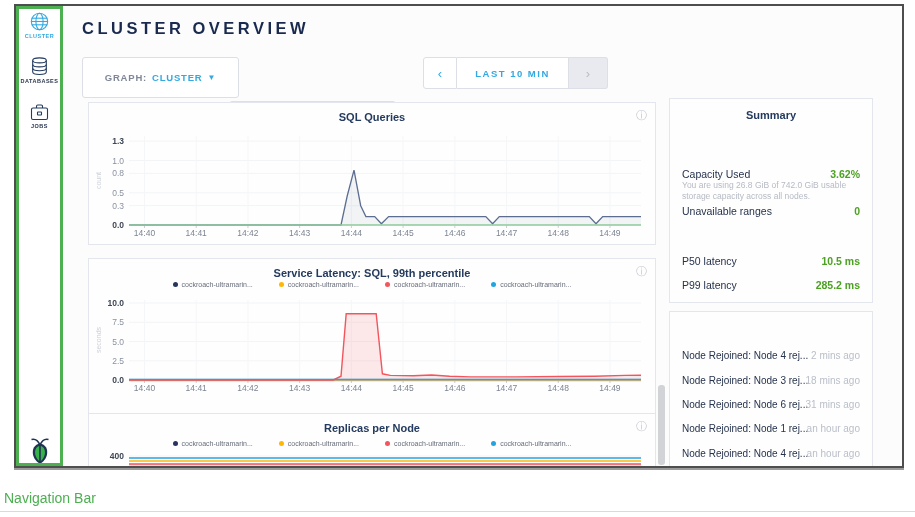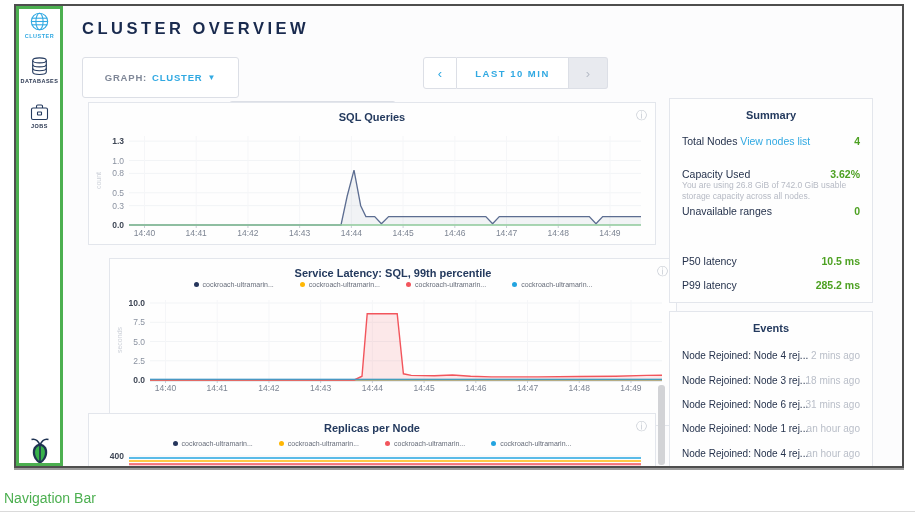--- a/index.html
+++ b/index.html
@@ -176,21 +176,21 @@
           <line x1="520.969696969697" y1="33" x2="520.969696969697" y2="122" stroke="#f5f6f8" stroke-width="1"></line>
           <line x1="520.969696969697" y1="122" x2="520.969696969697" y2="125" stroke="#c9ced5" stroke-width="1"></line>
           <text x="520.969696969697" y="133" text-anchor="middle" font-size="8.5" fill="#7d8593" font-family="Liberation Sans, sans-serif">14:49</text>
           <line x1="40" y1="122" x2="552" y2="122" stroke="#d7dadf" stroke-width="1"></line>
           <path d="M40,122 L40.0,122.0 L252.0,122.0 L258.2,93.0 L265.0,67.2 L271.7,102.7 L276.9,113.6 L285.7,113.6 L292.4,120.7 L299.6,113.6 L396.8,113.6 L403.6,120.7 L410.3,113.6 L500.3,113.6 L507.0,120.7 L513.7,113.6 L552.0,113.6 L552,122 Z" fill="rgba(92,109,145,0.08)" stroke="none"></path>
           <path d="M40.0,122.0 L252.0,122.0 L258.2,93.0 L265.0,67.2 L271.7,102.7 L276.9,113.6 L285.7,113.6 L292.4,120.7 L299.6,113.6 L396.8,113.6 L403.6,120.7 L410.3,113.6 L500.3,113.6 L507.0,120.7 L513.7,113.6 L552.0,113.6 " fill="none" stroke="#5c6d91" stroke-width="1.3"></path>
           <path d="M40.0,122.0 L552.0,122.0 " fill="none" stroke="#94cf9f" stroke-width="1.5"></path>
           <text x="12" y="77.5" text-anchor="middle" font-size="7" fill="#ccd0d8" transform="rotate(-90 12 77.5)" font-family="Liberation Sans, sans-serif">count</text>
         </svg>
       </div>
-  <div class="panel chart-panel" id="chart1" style="top:252px; height:168px;margin-left:21px;">
+  <div class="panel chart-panel" id="chart1" style="top:252px; height:168px;">
         <div class="panel-title">Service Latency: SQL, 99th percentile</div>
         <div class="info-icon">ⓘ</div>
         <div class="legend" style="top: 22px;">
           <div class="legend-item">
             <span class="legend-dot" style="background: rgb(38, 53, 92);"></span>
             <span>cockroach-ultramarin...</span>
           </div>
           <div class="legend-item">
             <span class="legend-dot" style="background: rgb(255, 183, 4);"></span>
             <span>cockroach-ultramarin...</span>
@@ -283,29 +283,27 @@
           <path d="M40,102 L40.0,50.0 L552.0,50.0 L552,102 Z" fill="rgba(242,85,92,0.25)" stroke="none"></path>
           <path d="M40.0,50.0 L552.0,50.0 " fill="none" stroke="#f2555c" stroke-width="1.4"></path>
           <path d="M40.0,44.0 L552.0,44.0 " fill="none" stroke="#23a4e0" stroke-width="1.6"></path>
         </svg>
       </div>
 
   <div id="scroll-thumb"></div>
 
   <div class="panel side-panel" id="summary-panel" style="top:92px; height:205px;">
     <div class="sp-title">Summary</div>
-  <div class="sum-row" style="top: 36px;"><span class="sum-label">Total Nodes</span><span class="sum-link"> View nodes list</span><span class="sum-value">4</span></div>
         <div class="sum-row" style="top: 61px; margin-top: 8px;"><span class="sum-label">Capacity Used</span><span class="sum-value">3.62%</span><div class="sum-sub">You are using 26.8 GiB of 742.0 GiB usable storage capacity across all nodes.</div></div>
         <div class="sum-row" style="top: 106px;"><span class="sum-label">Unavailable ranges</span><span class="sum-value">0</span></div>
         <div class="sum-row" style="top: 156px;"><span class="sum-label">P50 latency</span><span class="sum-value">10.5 ms</span></div>
         <div class="sum-row" style="top: 180px;"><span class="sum-label">P99 latency</span><span class="sum-value">285.2 ms</span></div>
       </div>
 
   <div class="panel side-panel" id="events-panel" style="top:305px; height:160px;">
-    <div class="sp-title">Events</div>
   <div class="ev-row" style="top: 38px;"><span>Node Rejoined: Node 4 rej...</span><span class="ev-time">2 mins ago</span></div>
         <div class="ev-row" style="top: 63px;"><span>Node Rejoined: Node 3 rej...</span><span class="ev-time">18 mins ago</span></div>
         <div class="ev-row" style="top: 87px;"><span>Node Rejoined: Node 6 rej...</span><span class="ev-time">31 mins ago</span></div>
         <div class="ev-row" style="top: 111px;"><span>Node Rejoined: Node 1 rej...</span><span class="ev-time">an hour ago</span></div>
         <div class="ev-row" style="top: 136px;"><span>Node Rejoined: Node 4 rej...</span><span class="ev-time">an hour ago</span></div>
       </div>
 
  </div>
 </div>
 

